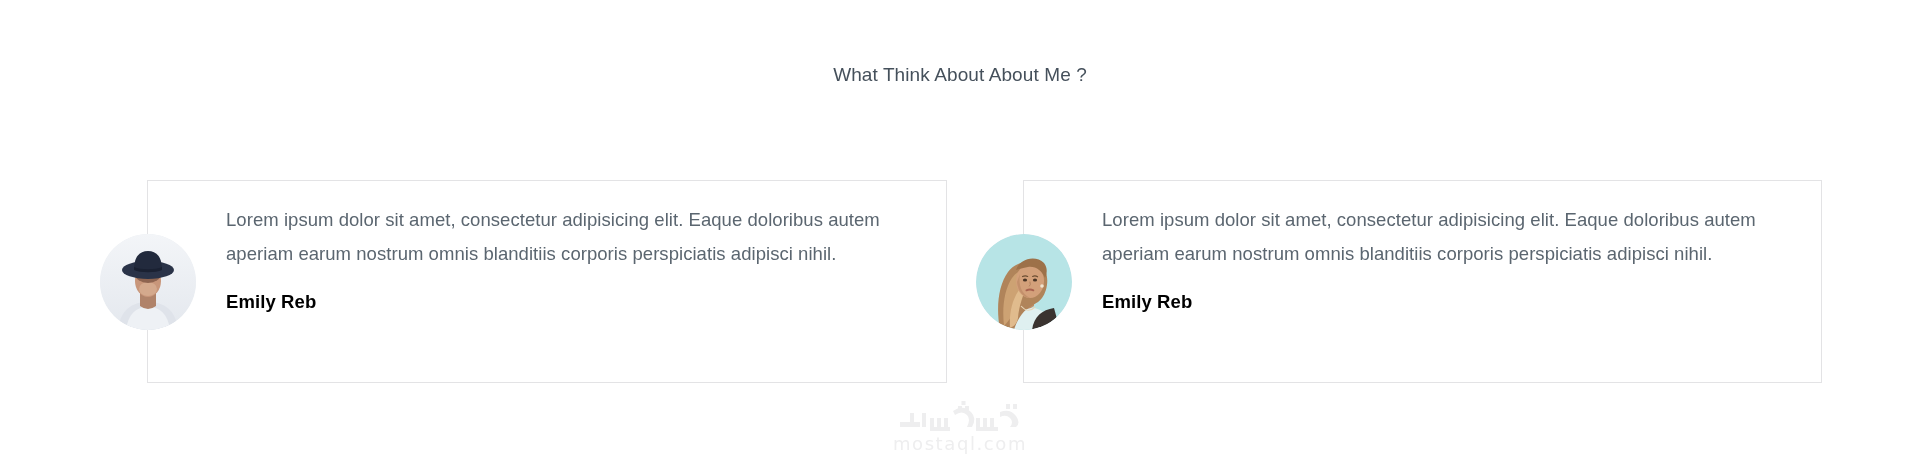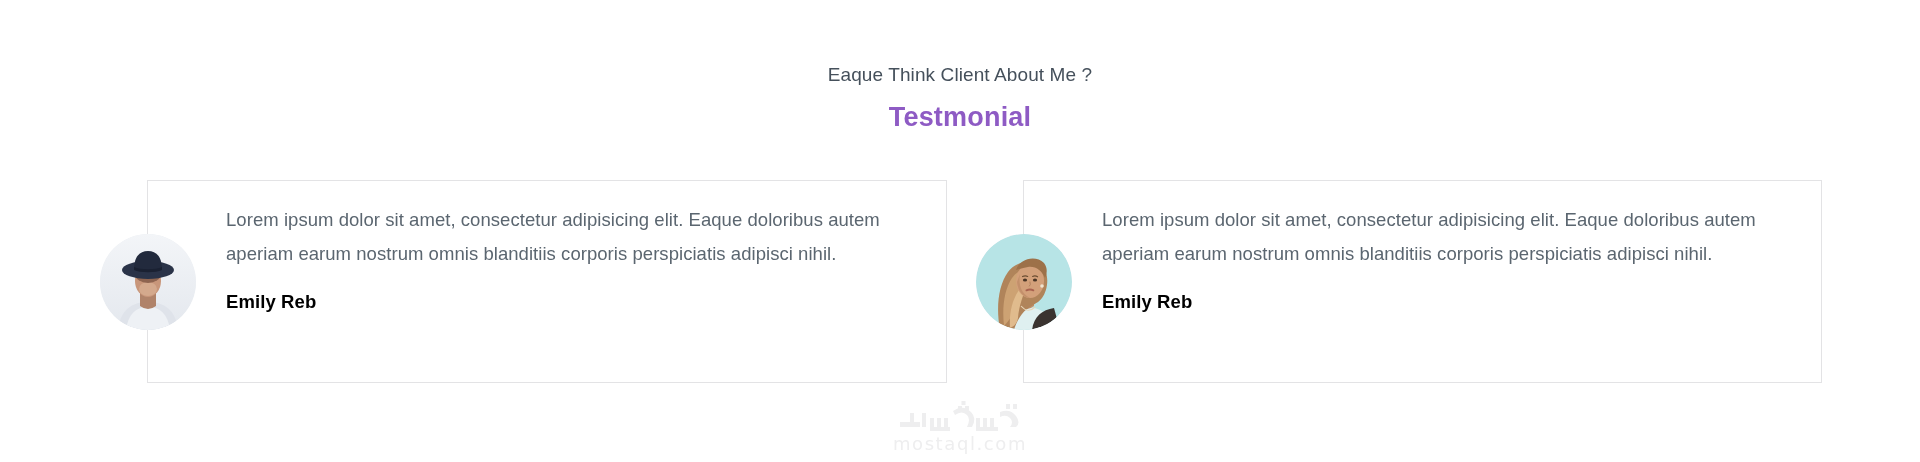--- a/index.html
+++ b/index.html
@@ -125,22 +125,21 @@
     letter-spacing: 1.6px;
     font-weight: 400;
     color: #eeeeef;
     font-family: "DejaVu Sans", sans-serif;
   }
 </style>
 </head>
 <body>
 
 <div class="section-head">
-  <p class="section-subtitle">Eaque Think Client About Me ?</p>
-  <h2 class="section-title">Testmonial</h2>
+  <p class="section-subtitle">What Think About About Me ?</p>
 </div>
 
 <div class="cards-row">
 
   <div class="testimonial-card card-0">
     <div class="avatar">
       <svg viewBox="0 0 96 96" xmlns="http://www.w3.org/2000/svg" aria-hidden="true">
         <defs>
           <clipPath id="clipA">
               <circle cx="48" cy="48" r="48"></circle>

